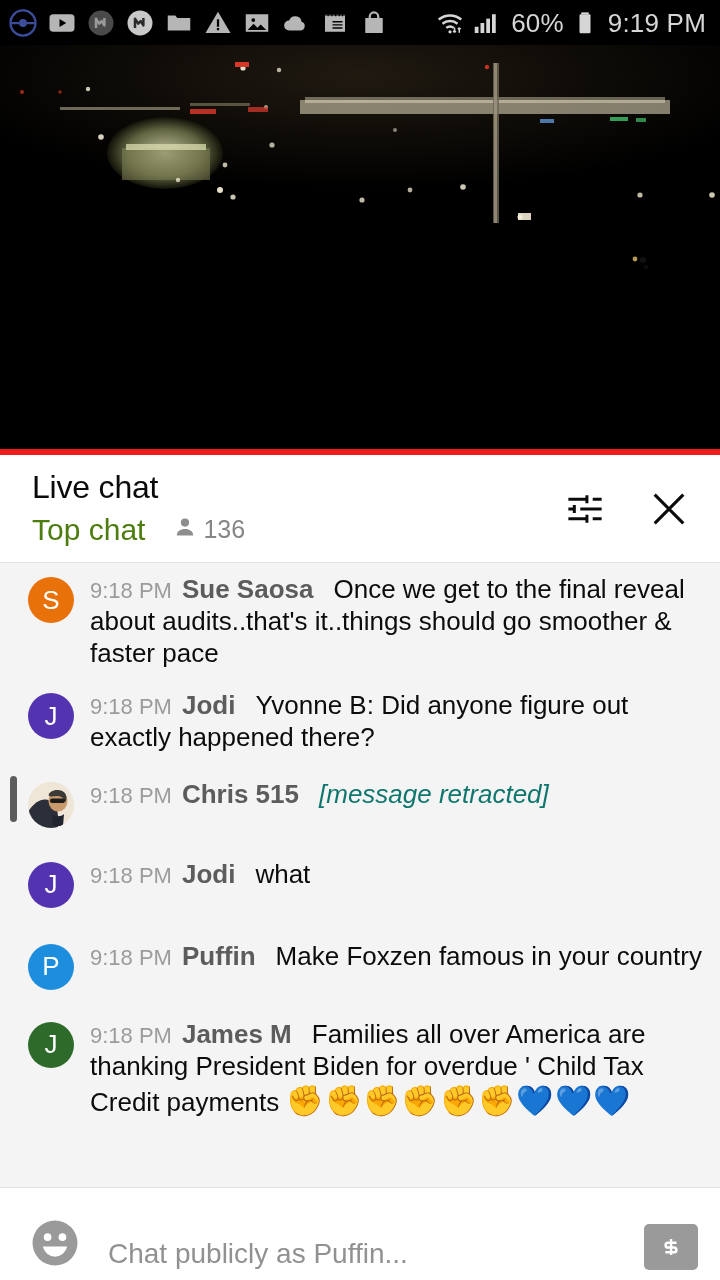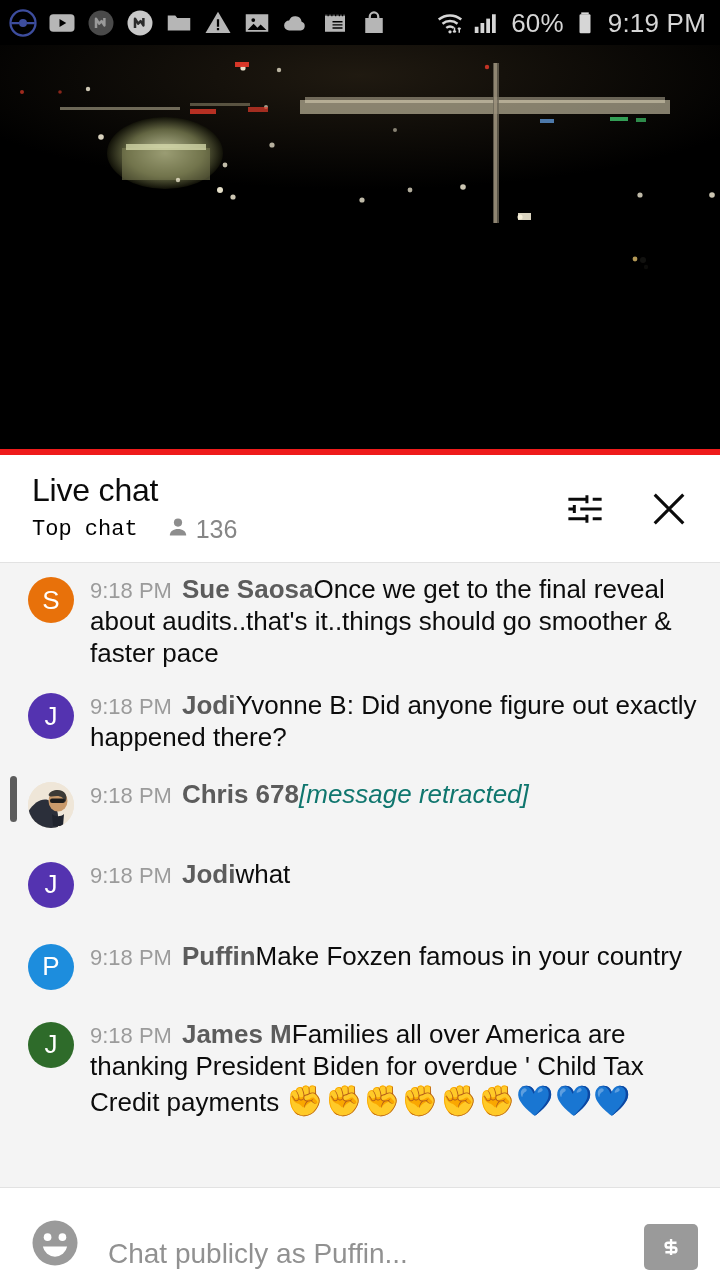--- a/index.html
+++ b/index.html
@@ -52,21 +52,21 @@
     border-bottom: 1px solid #e2e2e2;
     display: flex; align-items: center;
     padding: 0 20px 0 32px;
   }
   .ch-titles { flex: 1; }
   .ch-title {
     font-size: 32px; color: #0b0b0b; font-weight: 400;
     line-height: 1.1; letter-spacing: -0.2px;
   }
   .ch-sub { display: flex; align-items: center; margin-top: 7px; }
-  .ch-subtext { font-size: 22px; color: #000000; font-weight: 400; font-family: Liberation Mono, monospace; }
+  .ch-subtext { font-size: 30px; color: #4d7c0f; font-weight: 400; }
   .ch-viewers { display: flex; align-items: flex-start; margin-left: 28px; gap: 6px; }
   .ch-count { font-size: 25px; color: #868686; }
   .ch-actions { display: flex; align-items: center; gap: 38px; padding-right: 8px; }
   .icon-btn {
     width: 46px; height: 46px;
     display: flex; align-items: center; justify-content: center;
     cursor: pointer; background: none; border: none;
   }
 
   
@@ -90,21 +90,21 @@
   }
   .avatar.photo { background: #efe6d8; }
   .avatar.photo svg { width: 46px; height: 46px; display: block; }
   .msg-body {
     flex: 1; margin-left: 16px;
     font-size: 26px; line-height: 1.235;
     color: #0c0c0c; word-wrap: break-word;
   }
   .ts { color: #9b9b9b; font-size: 22px; }
   .author { color: #5c5c5c; font-weight: bold; margin-left: 10px; text-align: right; }
-  .text { margin-left: 0; }
+  .text { margin-left: 20px; }
   .text.retracted { color: #0f766e; font-style: italic; }
   .emoji { font-size: 30px; letter-spacing: 1px; }
   .scroll-marker {
     position: absolute; left: 10px; top: 12px;
     width: 7px; height: 46px; border-radius: 4px;
     background: #5c5c5c;
   }
 
   
   .input-bar {
@@ -339,21 +339,21 @@
         <svg viewBox="0 0 46 46">
           <rect width="46" height="46" fill="#efe6d8"></rect>
           <path d="M0 30c6-10 14-14 20-12s10 10 10 16v12H0z" fill="#2b2f3a"></path>
           <ellipse cx="30" cy="19" rx="9.5" ry="10.5" fill="#c99a6b"></ellipse>
           <path d="M20.5 13c2-6 14-7 17-1 1.6 3 1 7-0.5 8-1-4-4-6-8-6-4 0-7 1.5-8.5-1z" fill="#3c3a36"></path>
           <rect x="22" y="16.5" width="15" height="4.6" rx="2" fill="#1c1c1c"></rect>
           <path d="M24 32c3 3 9 3 12 0l-1 12H25z" fill="#20242e"></path>
         </svg>
       </div>
       <div class="msg-body">
-        <span class="ts">9:18 PM</span><span class="author">Chris 678</span><span class="text retracted">[message retracted]</span>
+        <span class="ts">9:18 PM</span><span class="author">Chris 515</span><span class="text retracted">[message retracted]</span>
       </div>
     </div>
 
     <div class="msg" style="padding-top:16px;padding-bottom:16px;">
       <div class="avatar" style="background:#5433b0">
         <span>J</span>
       </div>
       <div class="msg-body">
         <span class="ts">9:18 PM</span><span class="author">Jodi</span><span class="text">what</span>
       </div>

